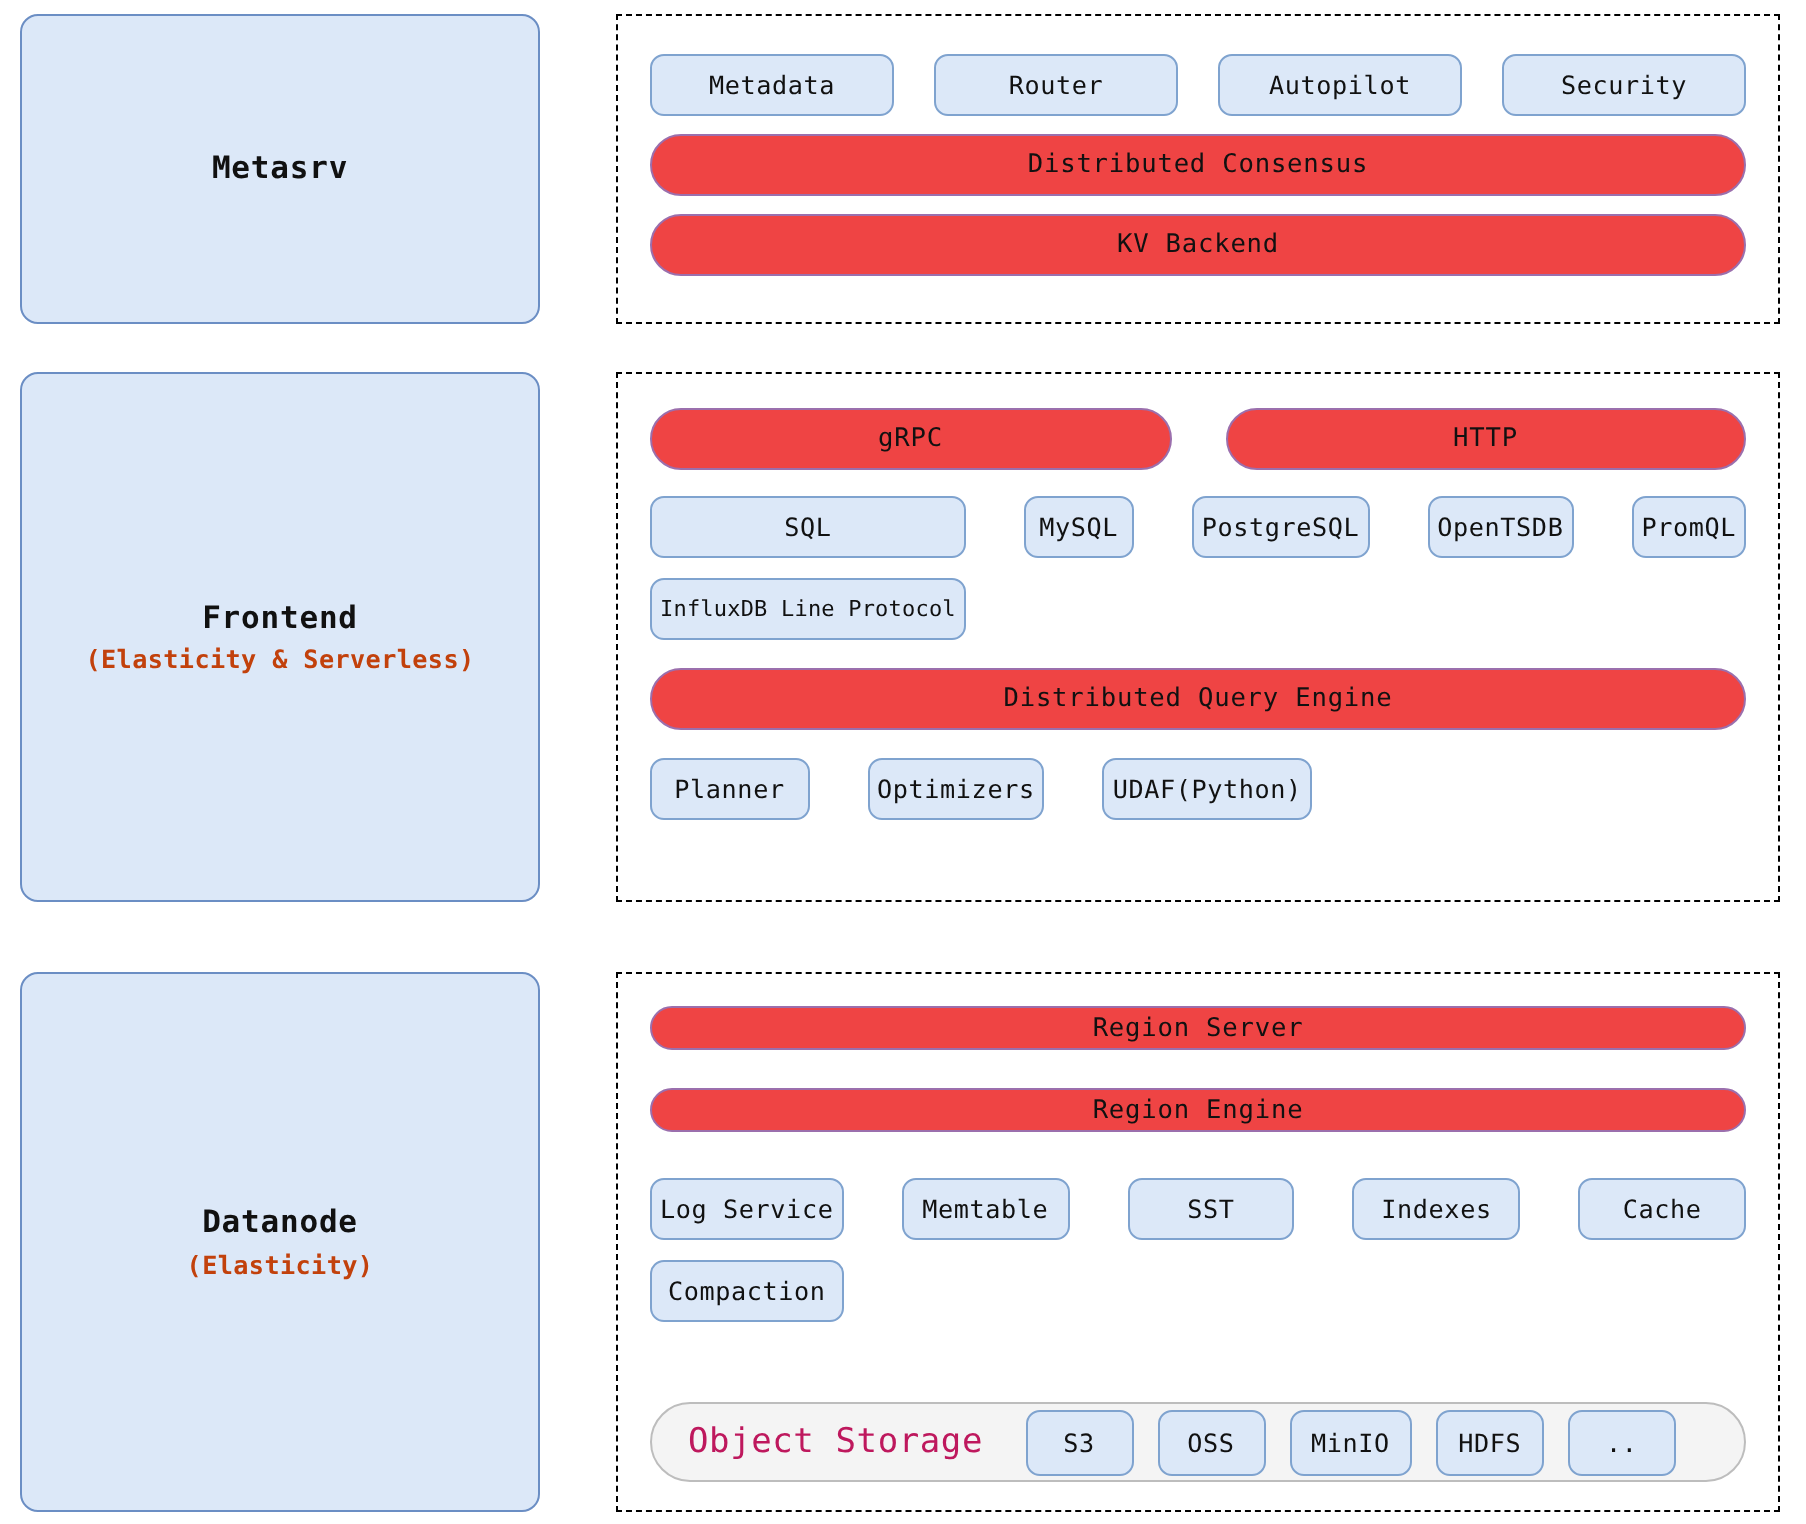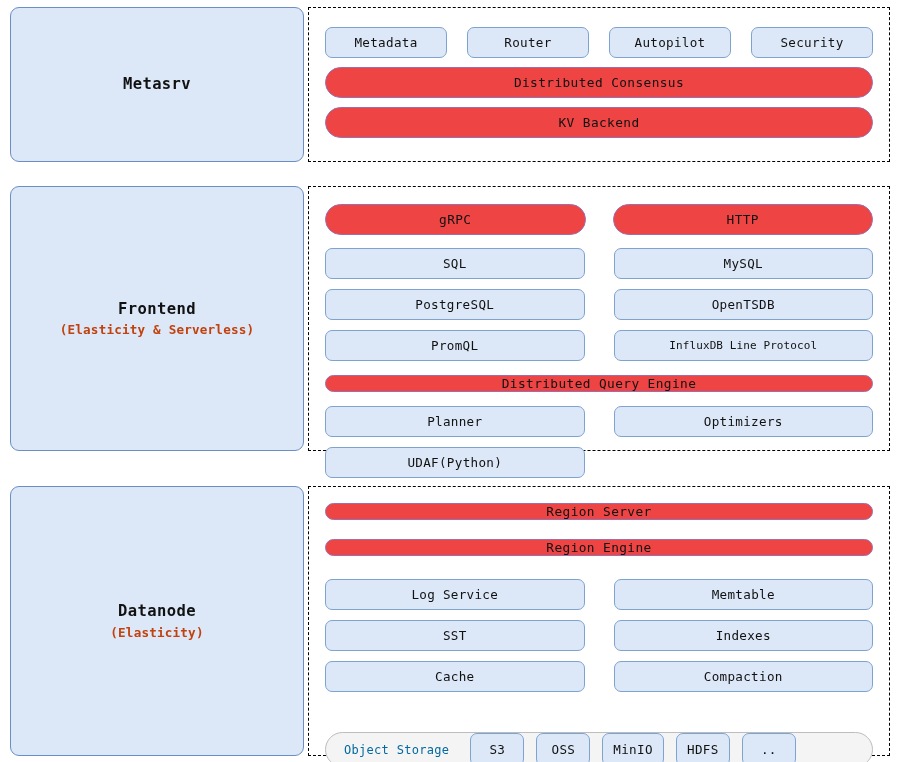--- a/index.html
+++ b/index.html
@@ -33,21 +33,21 @@
   }
   #section-metasrv  { top: 7px;   height: 155px; }
   #section-frontend { top: 186px; height: 265px; }
   #section-datanode { top: 486px; height: 270px; }
 
   
   .role-panel {
     position: absolute;
     left: 10px;
     top: 0;
-    width: 294px;
+    width: 260px;
     height: 100%;
     box-sizing: border-box;
     background: #dce8f8;
     border: 1.6px solid #6b8ec4;
     border-radius: 9px;
     display: flex;
     flex-direction: column;
     justify-content: center;
     text-align: center;
     line-height: 1.35;
@@ -132,21 +132,21 @@
   #metasrv-top-row .node { flex: 1 1 0; }
   #metasrv-stack { gap: 9px; justify-content: flex-start; padding-top: 5px; }
   #metasrv-stack .pill { width: 100%; }
 
   
   #frontend-stack { gap: 0; padding-top: 3px; }
   #frontend-protocol-row { gap: 27px; margin-bottom: 13px; }
   #frontend-protocol-row .pill { flex: 1 1 0; }
   .grid3 {
     display: grid;
-    grid-template-columns: repeat(2, 1fr);
+    grid-template-columns: repeat(5, 1fr);
     column-gap: 29px;
     row-gap: 10px;
   }
   #frontend-api-grid { margin-bottom: 14px; }
   #frontend-query-pill { width: 100%; margin-bottom: 14px; }
 
   
   #datanode-stack { gap: 10px; padding-top: 2px; }
   #datanode-stack .pill { width: 100%; }
   #datanode-pill-region-server { margin-bottom: 9px; }
@@ -159,22 +159,22 @@
     background: #f4f4f4;
     border: 1.3px solid #bdbdbd;
     border-radius: 999px;
     height: 57px;
     display: flex;
     align-items: center;
     padding: 0 18px;
     gap: 12px;
   }
   .storage-label {
-    font-size: 12px;
-    color: #0369a1;
+    font-size: 17px;
+    color: #be185d;
     letter-spacing: 0.3px;
     white-space: nowrap;
     margin-right: 9px;
   }
   .storage-group .node {
     height: 33px;
     min-width: 54px;
     padding: 0 10px;
   }
 </style>

